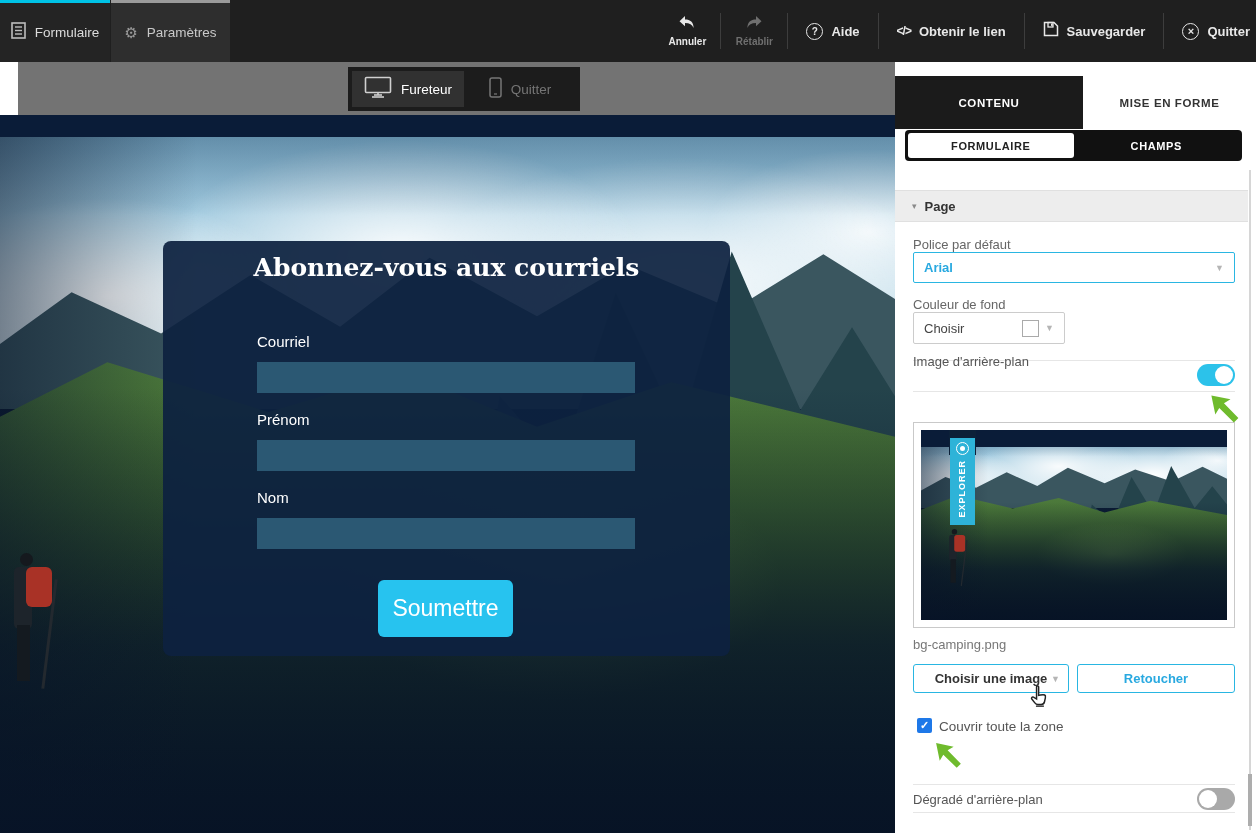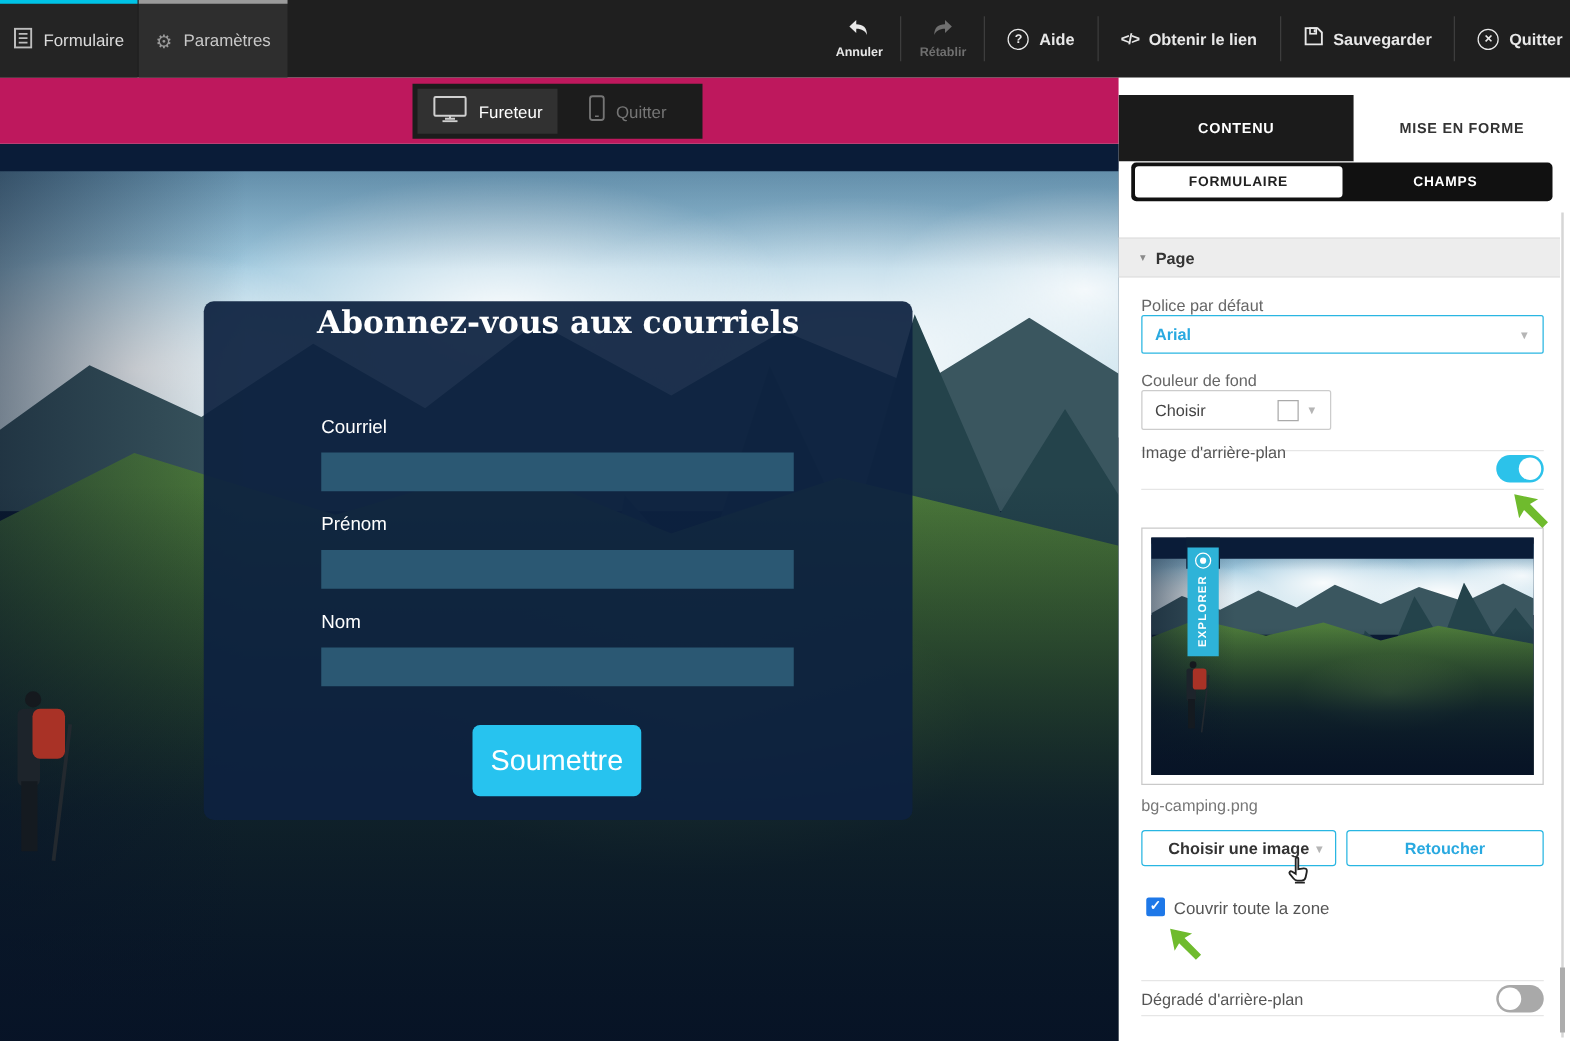--- a/index.html
+++ b/index.html
@@ -21,21 +21,21 @@
   .tool-stack { width:66px; display:flex; flex-direction:column; align-items:center; gap:3px; cursor:pointer; }
   .tool-stack .lbl { font-size:10px; font-weight:bold; color:#e8e8e8; }
   .tool-stack.disabled .lbl { color:#6f6f6f; }
   .tool-inline { display:flex; align-items:center; gap:8px; padding:0 18px; cursor:pointer; }
   .tool-inline .lbl { font-size:13px; font-weight:bold; color:#e8e8e8; white-space:nowrap; }
   .circle-ic { width:17px; height:17px; border:1.5px solid #e8e8e8; border-radius:50%;
     display:flex; align-items:center; justify-content:center; font-size:10px; font-weight:bold; color:#e8e8e8; }
   .code-ic { font-size:12px; font-weight:bold; color:#e8e8e8; letter-spacing:-1px; }
 
   
-  .substrip { position:absolute; left:0; top:62px; width:895px; height:53px; background:#be185d; z-index:30; }
+  .substrip { position:absolute; left:18px; top:62px; width:895px; height:53px; background:#737373; z-index:30; }
   .device-toggle { position:absolute; left:330px; top:5px; width:232px; height:44px;
     background:#1c1c1c; display:flex; padding:4px; }
   .device-seg { flex:1; display:flex; align-items:center; justify-content:center; gap:9px; cursor:pointer; }
   .device-seg.active { background:#313131; }
   .device-seg .lbl { font-size:13.5px; color:#fff; }
   .device-seg.inactive .lbl { color:#757575; }
 
   
   .canvas { position:absolute; left:0; top:115px; width:895px; height:718px; overflow:hidden; background:#0b1b33; }
   .scene { position:absolute; inset:0; overflow:hidden; }
@@ -63,21 +63,21 @@
   .hiker { position:absolute; left:.4%; top:61%; width:56px; height:150px; z-index:3; }
   .hiker .head { position:absolute; left:16px; top:0; width:13px; height:13px; border-radius:50%; background:#15191e; }
   .hiker .pack { position:absolute; left:22px; top:14px; width:26px; height:40px; border-radius:6px; background:#a93226; }
   .hiker .body { position:absolute; left:10px; top:14px; width:18px; height:62px; border-radius:5px; background:#1d242b; }
   .hiker .legs { position:absolute; left:13px; top:72px; width:13px; height:56px; background:#141a20; }
   .hiker .pole { position:absolute; left:44px; top:26px; width:3px; height:110px; background:#23292f; transform:rotate(7deg); }
 
   
   .form-card { position:absolute; left:163px; top:126px; width:567px; height:415px;
     background:rgba(13,33,64,.93); border-radius:8px; z-index:10; }
-  .card-title { text-align:center; color:#fff;
+  .card-title { margin-top:10px; text-align:center; color:#fff;
     font-family:"DejaVu Serif", serif; font-weight:bold; font-size:25px; line-height:1.38; }
   .fld-label { position:absolute; left:94px; font-size:15px; color:#fff; }
   .fld-input { position:absolute; left:94px; width:378px; height:31px; background:#2b5873; border:none; }
   .submit-btn { position:absolute; left:215px; top:339px; width:135px; height:57px; background:#27c3ef;
     border:none; border-radius:6px; color:#fff; font-size:23px; font-family:"Liberation Sans", sans-serif; cursor:pointer; }
 
   
   .panel { position:absolute; left:895px; top:62px; width:361px; height:771px; background:#fff; z-index:35; }
   .panel-tabs { position:absolute; left:0; top:14px; width:361px; height:53px; display:flex; }
   .ptab { display:flex; align-items:center; justify-content:center; font-size:11.5px; font-weight:bold;

